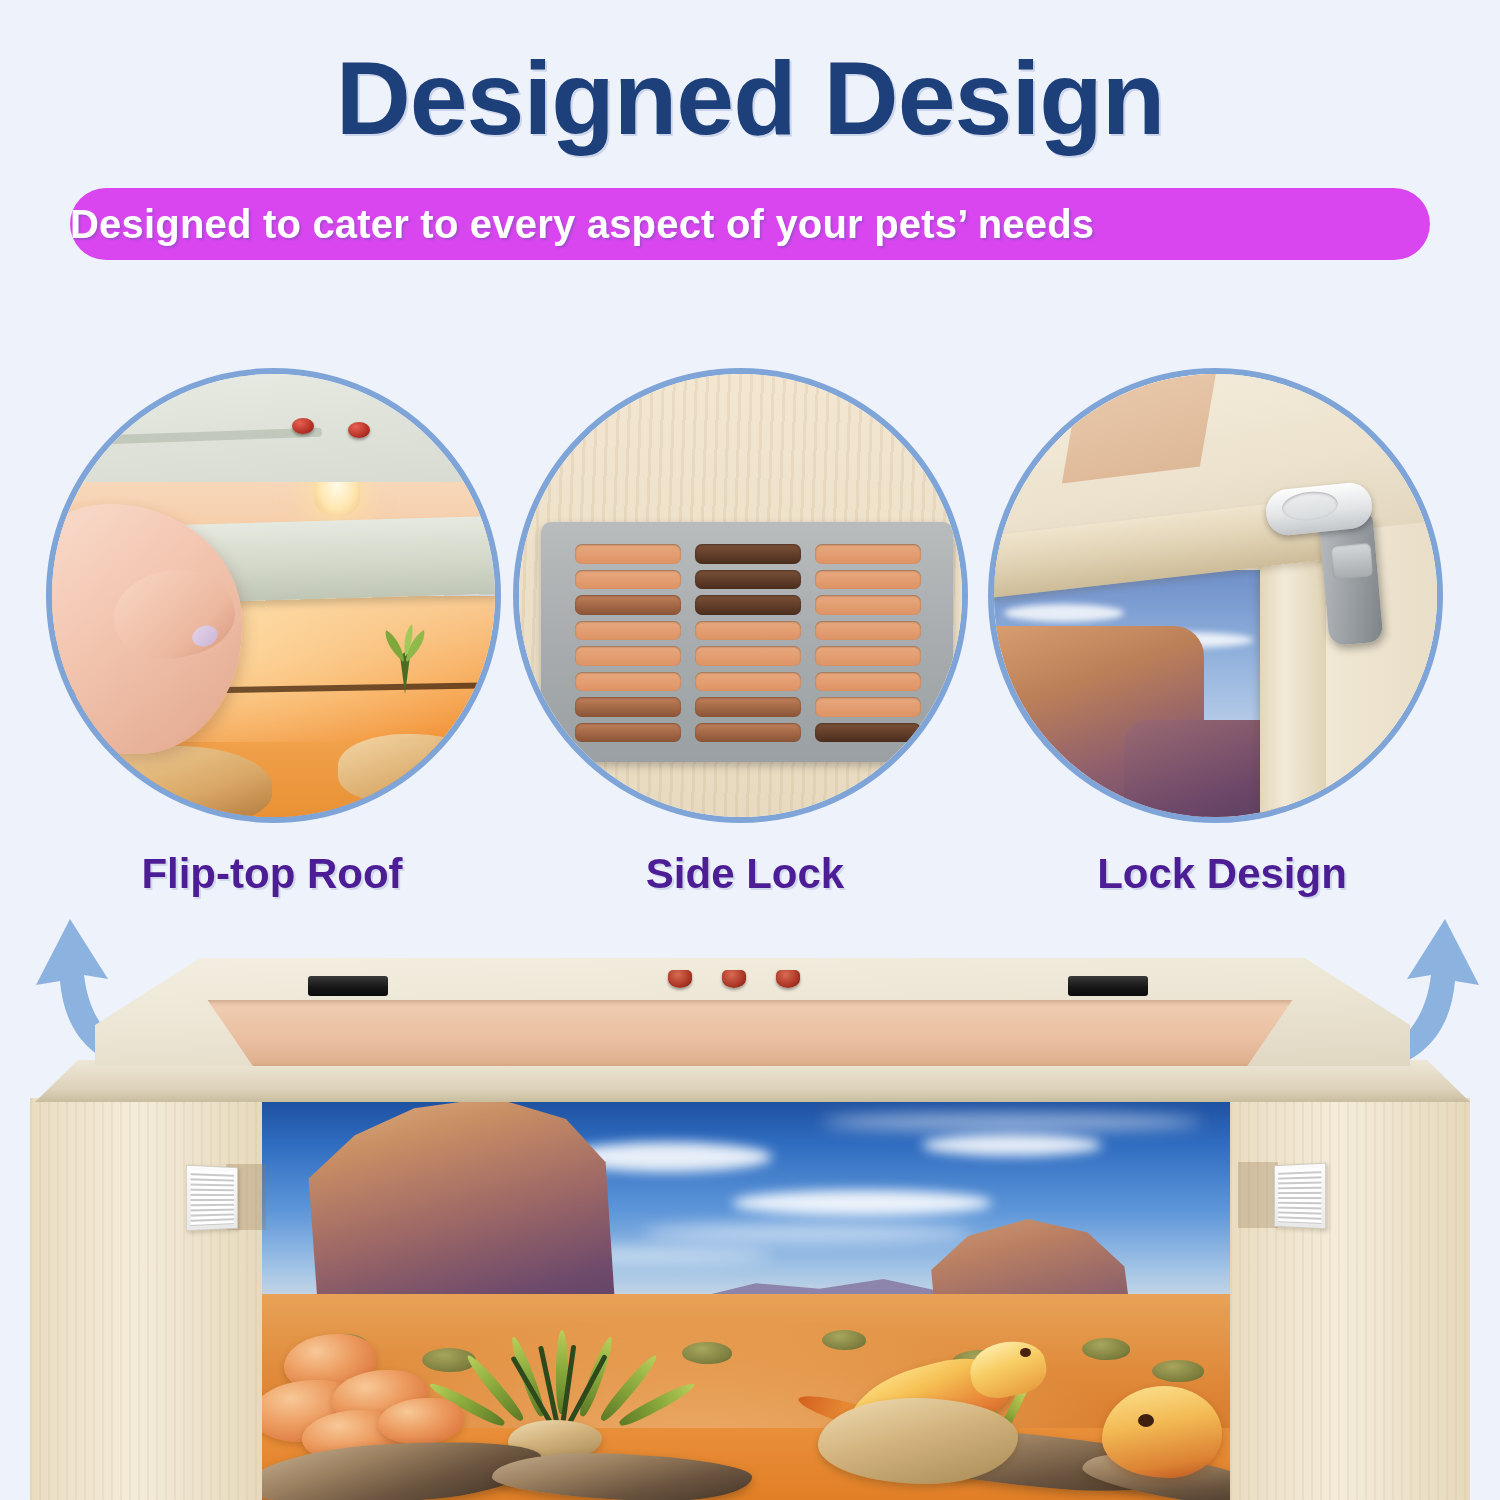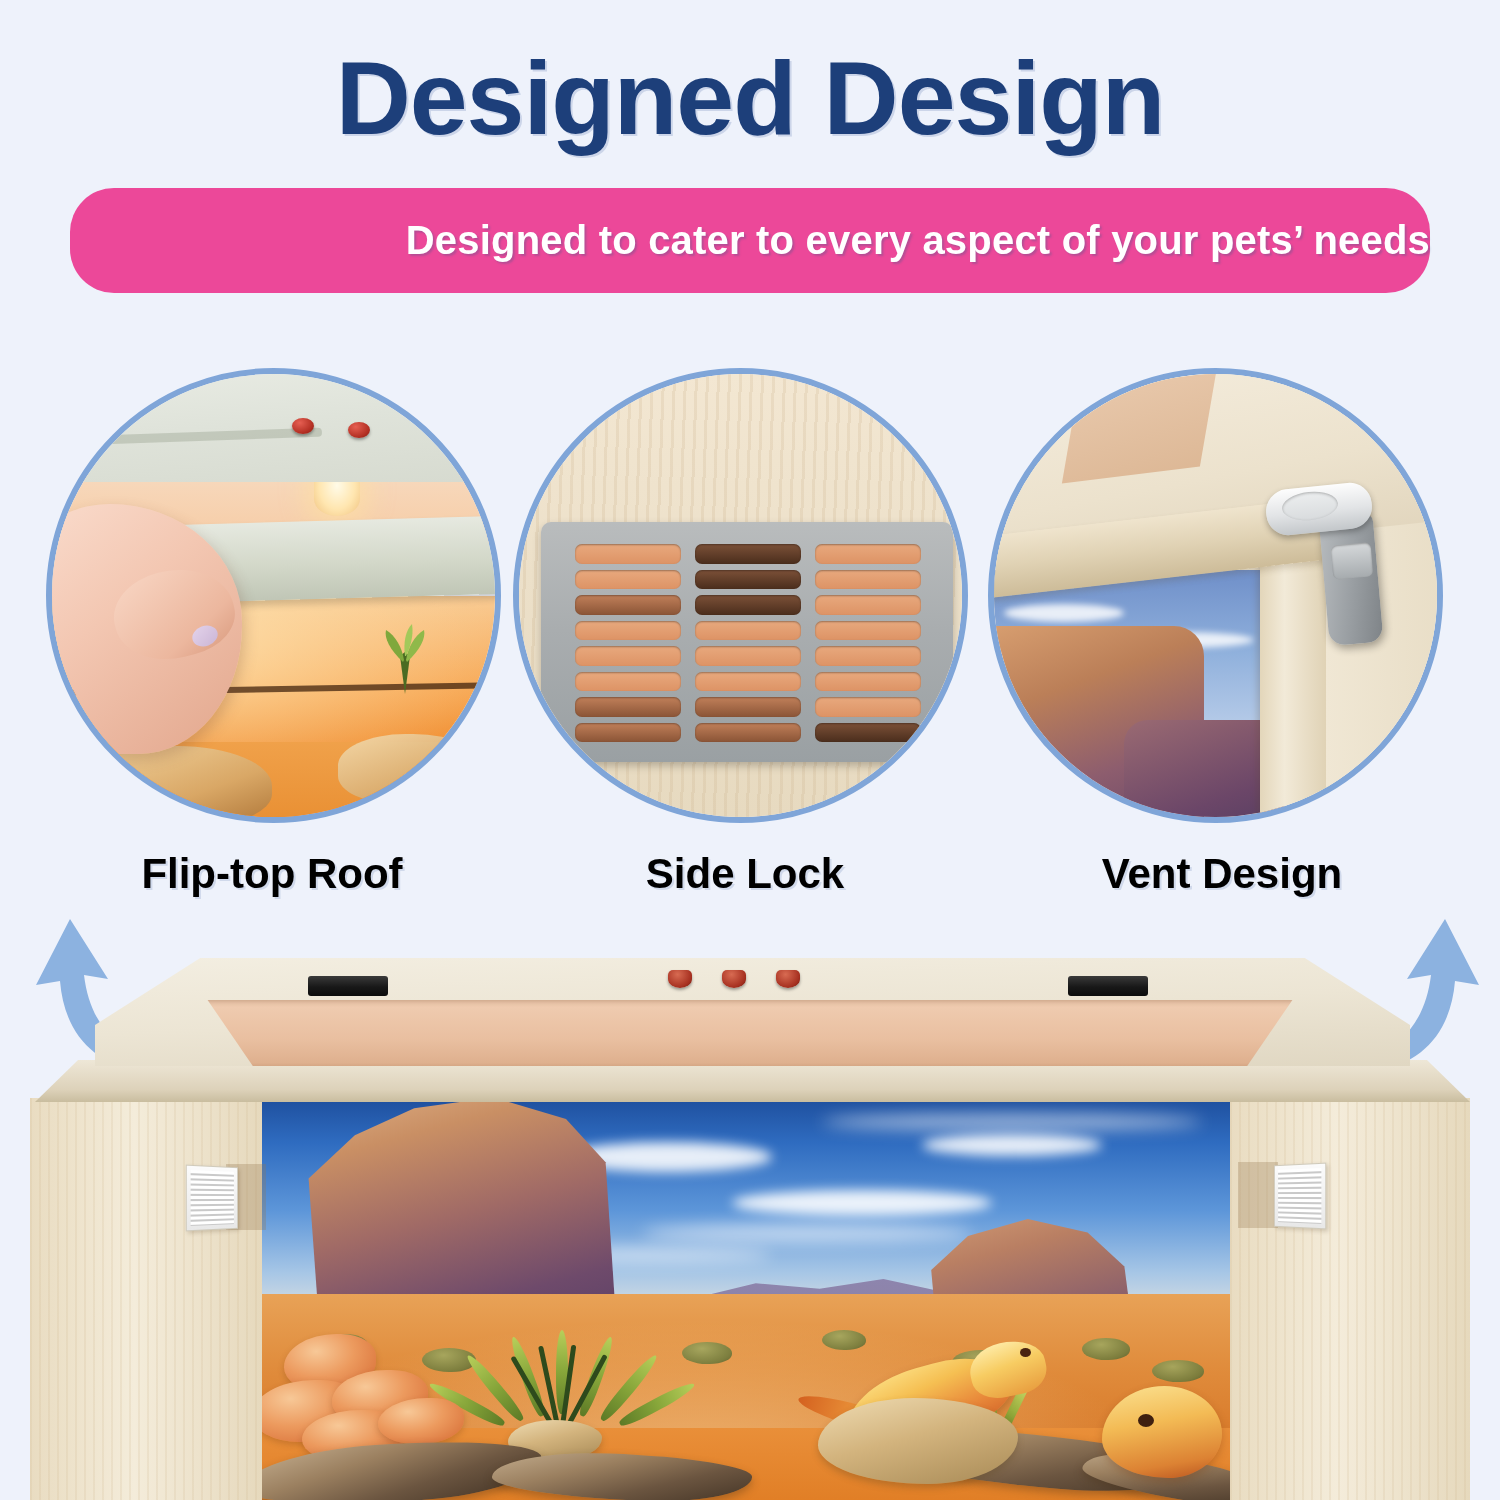--- a/index.html
+++ b/index.html
@@ -27,26 +27,26 @@
     line-height: 1.05;
     letter-spacing: -1px;
     color: #1d3f7a;
     text-shadow: 2px 2px 0 rgba(140,160,200,0.35);
   }
   .subtitle-banner {
     position: absolute;
     top: 188px;
     left: 70px;
     width: 1360px;
-    height: 105px;
+    height: 72px;
     border-radius: 44px;
-    background: #ec4899;
+    background: #d946ef;
     display: flex;
     align-items: center;
-    justify-content: flex-end;
+    justify-content: flex-start;
   }
   .subtitle-text {
     color: #ffffff;
     font-size: 40px;
     font-weight: bold;
     letter-spacing: 0.2px;
     text-shadow: 2px 2px 2px rgba(60,90,140,0.30);
     white-space: nowrap;
   }
 
@@ -258,21 +258,21 @@
   }
 
   
   .feature-label {
     position: absolute;
     top: 850px;
     width: 500px;
     text-align: center;
     font-size: 42px;
     font-weight: bold;
-    color: #000000;
+    color: #4c1d95;
     text-shadow: 2px 2px 0 rgba(140,160,200,0.30);
   }
   .l1 { left: 22px; }
   .l2 { left: 495px; }
   .l3 { left: 972px; }
 
   
   .arrow { position: absolute; }
   .arrow-left  { left: 20px;   top: 905px; }
   .arrow-right { left: 1345px; top: 905px; }
@@ -579,21 +579,21 @@
     <div class="c3-rail"></div>
     <div class="c3-lock-body"></div>
     <div class="c3-lock-clip"></div>
     <div class="c3-lock-top"></div>
     <div class="c3-lock-dimple"></div>
   </div>
 </div>
 
 <div class="feature-label l1">Flip-top Roof</div>
 <div class="feature-label l2">Side Lock</div>
-<div class="feature-label l3">Vent Design</div>
+<div class="feature-label l3">Lock Design</div>
 
 <svg class="arrow arrow-left" width="150" height="170" viewBox="0 0 150 170">
   <path d="M118 166 C72 158 44 126 40 76 L16 80 L50 14 L88 74 L64 70 C69 112 90 140 124 150 Z" fill="#8cb2e0"></path>
 </svg>
 
 <svg class="arrow arrow-right" width="150" height="170" viewBox="0 0 150 170">
   <path d="M32 166 C78 158 106 126 110 76 L134 80 L100 14 L62 74 L86 70 C81 112 60 140 26 150 Z" fill="#8cb2e0"></path>
 </svg>
 
 <div class="product">

